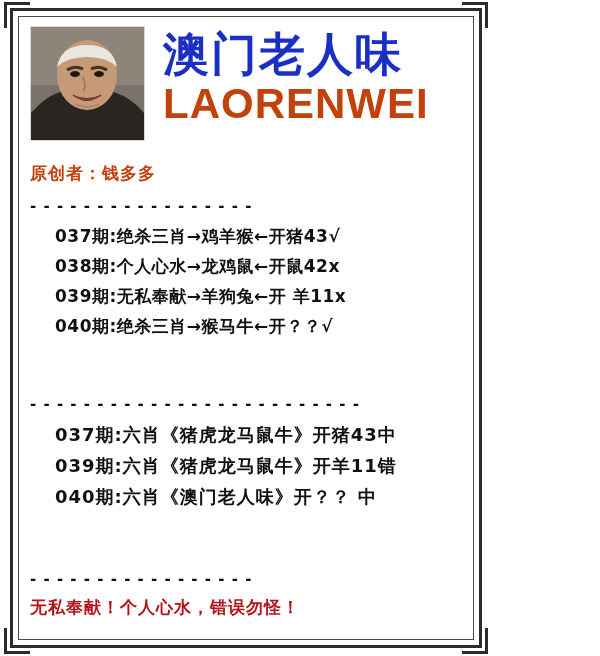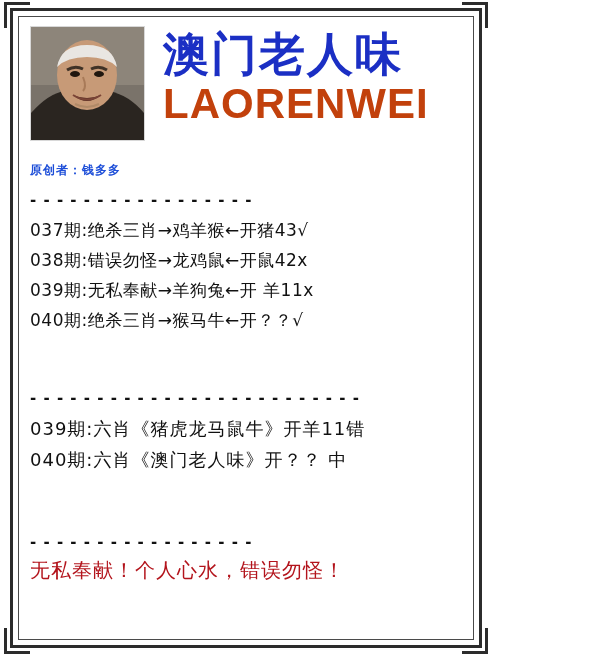--- a/index.html
+++ b/index.html
@@ -96,60 +96,61 @@
     font-weight: bold;
     color: #c2410c;
     letter-spacing: 1px;
     line-height: 48px;
     white-space: nowrap;
   }
 
   
   .author {
     margin-top: 16px;
-    font-size: 12px;
-    font-weight: bold;
-    color: #1d4ed8;
+    font-size: 17px;
+    font-weight: bold;
+    color: #c2410c;
     letter-spacing: 1px;
   }
 
   
   .dashes {
     margin-top: 12px;
     margin-bottom: 6px;
     font-size: 15px;
     font-weight: bold;
     color: #111111;
     letter-spacing: 1px;
     white-space: nowrap;
     overflow: hidden;
     height: 18px;
   }
 
   
   .line-list { margin: 0; padding: 0; }
   .line {
     font-size: 17px;
-    font-weight: normal;
+    font-weight: bold;
     color: #111111;
     line-height: 30px;
     letter-spacing: 0.5px;
     white-space: nowrap;
+    margin-left: 25px;
   }
   .block-b .line {
     font-size: 18px;
     line-height: 31px;
     letter-spacing: 1px;
   }
   .spacer-lg { height: 42px; }
   .spacer-md { height: 46px; }
 
   .footer-note {
-    font-size: 20px;
-    font-weight: normal;
+    font-size: 17px;
+    font-weight: bold;
     color: #b3141c;
     letter-spacing: 1px;
     line-height: 26px;
     white-space: nowrap;
   }
 </style>
 </head>
 <body>
 
 <div class="page">
@@ -188,30 +189,31 @@
         <div class="title-en">LAORENWEI</div>
       </div>
     </div>
 
     <div class="author">原创者：钱多多</div>
 
     <div class="dashes">- - - - - - - - - - - - - - - - -</div>
 
     <div class="line-list block-a">
       <div class="line">037期:绝杀三肖→鸡羊猴←开猪43√</div>
-      <div class="line">038期:错误勿怪→龙鸡鼠←开鼠42x</div>
+      <div class="line">038期:个人心水→龙鸡鼠←开鼠42x</div>
       <div class="line">039期:无私奉献→羊狗兔←开 羊11x</div>
       <div class="line">040期:绝杀三肖→猴马牛←开？？√</div>
     </div>
 
     <div class="spacer-lg"></div>
 
     <div class="dashes">- - - - - - - - - - - - - - - - - - - - - - - - -</div>
 
     <div class="line-list block-b">
+      <div class="line">037期:六肖《猪虎龙马鼠牛》开猪43中</div>
       <div class="line">039期:六肖《猪虎龙马鼠牛》开羊11错</div>
       <div class="line">040期:六肖《澳门老人味》开？？ 中</div>
     </div>
 
     <div class="spacer-md"></div>
 
     <div class="dashes">- - - - - - - - - - - - - - - - -</div>
 
     <div class="footer-note" style="color: rgb(179, 20, 28);">无私奉献！个人心水，错误勿怪！</div>
 

